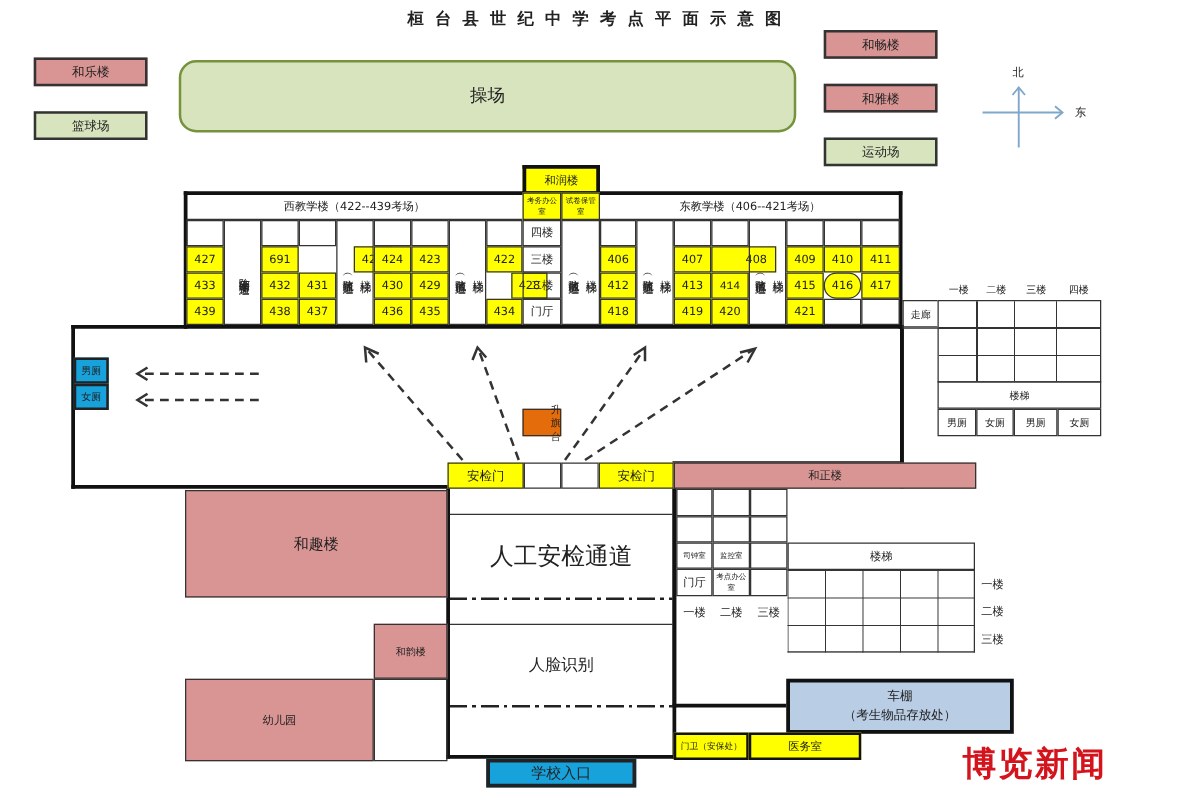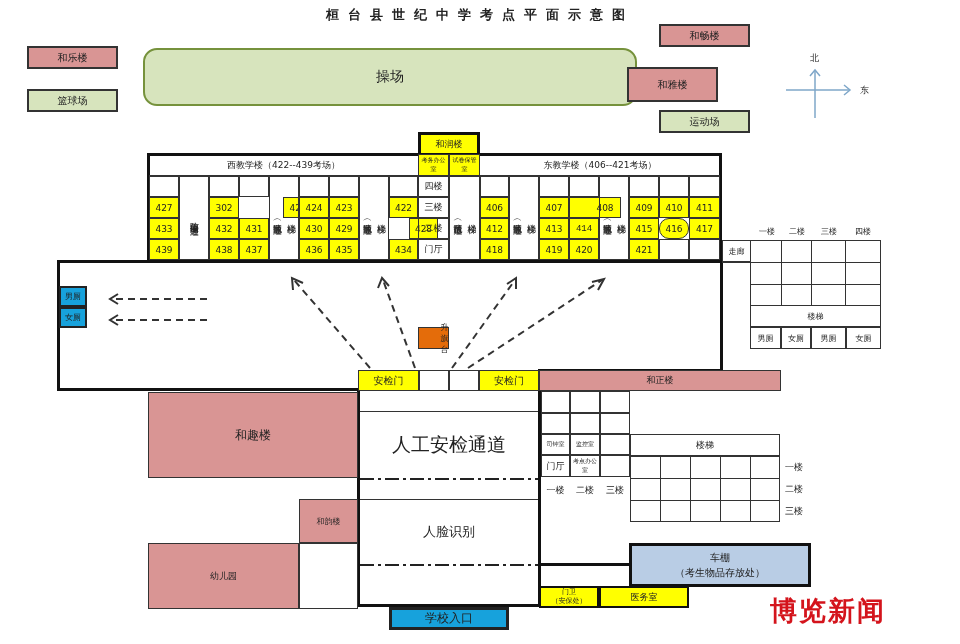--- a/index.html
+++ b/index.html
@@ -19,21 +19,21 @@
 <body>
 
 <div class="abs" style="left:300px;top:6px;width:360px;text-align:center;font-size:13px;letter-spacing:9px;font-weight:bold;">桓台县世纪中学考点平面示意图</div>
 
 <div class="box pink" style="left:27px;top:46px;width:91px;height:23px;">和乐楼</div>
 <div class="box green" style="left:27px;top:89px;width:91px;height:23px;">篮球场</div>
 
 <div class="box" style="left:143px;top:48px;width:494px;height:58px;background:#d7e4bd;border:2px solid #76923c;border-radius:14px;font-size:14px;">操场</div>
 
 <div class="box pink" style="left:659px;top:24px;width:91px;height:23px;">和畅楼</div>
-<div class="box pink" style="left:627px;top:67px;width:91px;height:35px;">和雅楼</div>
+<div class="box pink" style="left:659px;top:67px;width:91px;height:23px;">和雅楼</div>
 <div class="box green" style="left:659px;top:110px;width:91px;height:23px;">运动场</div>
 
 <div class="abs" style="left:780px;top:48px;width:100px;height:70px;">
   <svg width="100" height="70" style="position:absolute;left:0;top:0;">
     <line x1="35" y1="72" x2="35" y2="22" stroke="#7fa7c9" stroke-width="1.5"></line>
     <polyline points="30,28 35,22 40,28" fill="none" stroke="#7fa7c9" stroke-width="1.5"></polyline>
     <line x1="6" y1="42" x2="70" y2="42" stroke="#7fa7c9" stroke-width="1.5"></line>
     <polyline points="64,37 70,42 64,47" fill="none" stroke="#7fa7c9" stroke-width="1.5"></polyline>
   </svg>
   <span class="abs" style="left:30px;top:4px;font-size:9px;">北</span>
@@ -54,21 +54,21 @@
 <div class="cell" style="left:149px;top:176px;width:30px;height:21px;"></div>
 <div class="cell yellow" style="left:149px;top:197px;width:30px;height:21px;">427</div>
 <div class="cell yellow" style="left:149px;top:218px;width:30px;height:21px;">433</div>
 <div class="cell yellow" style="left:149px;top:239px;width:30px;height:21px;">439</div>
 
 <div class="cell" style="left:179px;top:176px;width:30px;height:84px;">
   <span class="vtext">防疫专用通道</span>
 </div>
 
 <div class="cell" style="left:209px;top:176px;width:30px;height:21px;"></div>
-<div class="cell yellow" style="left:209px;top:197px;width:30px;height:21px;">302</div>
+<div class="cell yellow" style="left:209px;top:197px;width:30px;height:21px;">691</div>
 <div class="cell yellow" style="left:209px;top:218px;width:30px;height:21px;">432</div>
 <div class="cell yellow" style="left:209px;top:239px;width:30px;height:21px;">438</div>
 
 <div class="cell" style="left:239px;top:176px;width:30px;height:21px;"></div>
 <div class="cell yellow" style="left:239px;top:197px;width:30px;height:21px;margin-left:44px;">425</div>
 <div class="cell yellow" style="left:239px;top:218px;width:30px;height:21px;">431</div>
 <div class="cell yellow" style="left:239px;top:239px;width:30px;height:21px;">437</div>
 
 <div class="cell" style="left:269px;top:176px;width:30px;height:84px;gap:1px;">
   <span class="vtext">（疏散通道）</span>
@@ -224,21 +224,21 @@
   background-size:100% 1px,1px 100%,30px 100%,100% 22px;background-position:0 100%,100% 0,0 0,0 0;background-repeat:no-repeat,no-repeat,repeat-x,repeat-y;"></div>
 <div class="abs" style="left:785px;top:461px;font-size:9px;">一楼</div>
 <div class="abs" style="left:785px;top:483px;font-size:9px;">二楼</div>
 <div class="abs" style="left:785px;top:505px;font-size:9px;">三楼</div>
 
 <div class="box" style="left:629px;top:543px;width:182px;height:44px;background:#b9cde5;border:3px solid #111;flex-direction:column;font-size:10px;line-height:15px;">
   <span>车棚</span>
   <span>（考生物品存放处）</span>
 </div>
 
-<div class="box yellow" style="left:539px;top:586px;width:60px;height:22px;border:2px solid #111;flex-direction:column;font-size:7px;line-height:9px;">
+<div class="box yellow" style="left:539px;top:586px;width:60px;height:22px;border:2px solid #111;flex-direction:row;font-size:7px;line-height:9px;">
   <span>门卫</span>
   <span>（安保处）</span>
 </div>
 <div class="box yellow" style="left:599px;top:586px;width:90px;height:22px;border:2px solid #111;font-size:9px;">医务室</div>
 
 <div class="cell" style="left:722px;top:240px;width:28px;height:22px;border-right:none;font-size:8px;">走廊</div>
 <div class="abs" style="left:752px;top:226px;width:30px;text-align:center;font-size:8px;">一楼</div>
 <div class="abs" style="left:782px;top:226px;width:30px;text-align:center;font-size:8px;">二楼</div>
 <div class="abs" style="left:812px;top:226px;width:34px;text-align:center;font-size:8px;">三楼</div>
 <div class="abs" style="left:846px;top:226px;width:34px;text-align:center;font-size:8px;">四楼</div>

